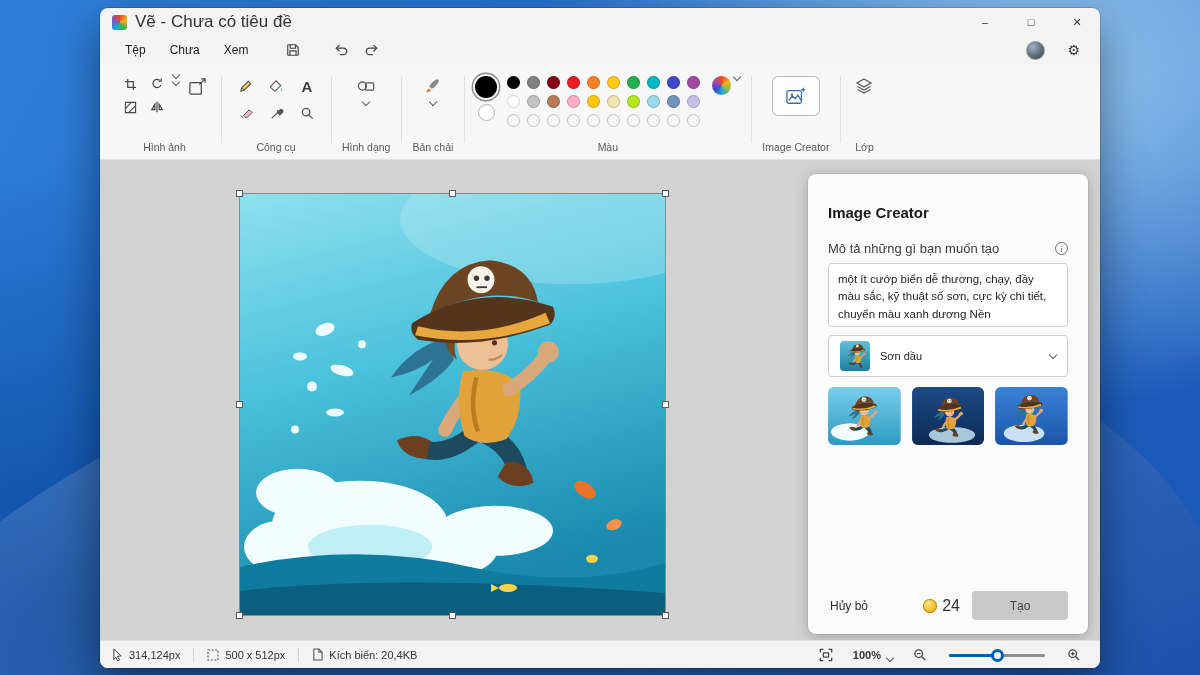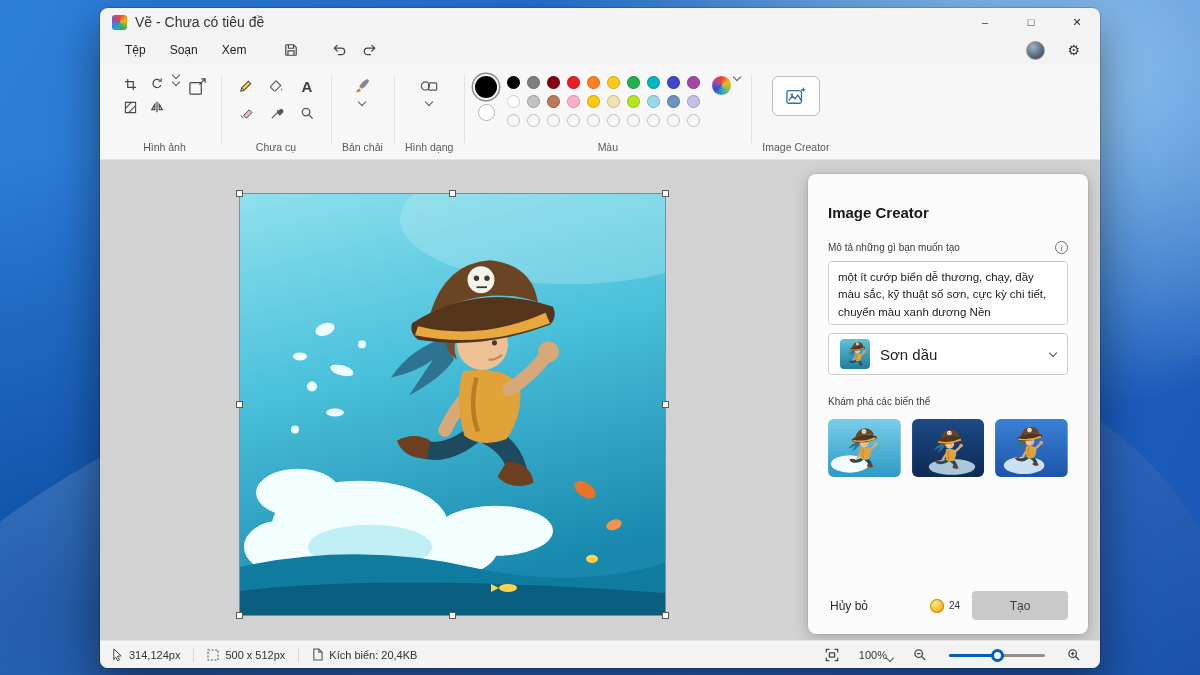--- a/index.html
+++ b/index.html
@@ -16,21 +16,21 @@
   .sw2{width:900px;height:500px;right:-200px;top:-160px;transform:rotate(18deg);
     background:linear-gradient(200deg,rgba(255,255,255,.22),rgba(255,255,255,0) 65%);}
 
   
   .pwin{position:absolute;left:100px;top:8px;width:1000px;height:660px;border-radius:8px;
     background:#f3f3f3;box-shadow:0 18px 46px rgba(0,0,0,.45),0 0 0 1px rgba(0,0,0,.15);
     overflow:hidden;display:flex;flex-direction:column;}
   .titlebar{height:28px;display:flex;align-items:center;gap:8px;padding-left:12px;flex:0 0 auto;}
   .app-ico{width:15px;height:15px;border-radius:3px;display:inline-block;
     background:conic-gradient(#e8452c,#f6b21b,#38b24a,#1da0d8,#7b58c9,#e8452c);}
-  .wtitle{font-size:14px;color:#333;}
+  .wtitle{font-size:17px;color:#333;}
   .wctrls{margin-left:auto;display:flex;height:100%;}
   .wctrls button{width:46px;height:100%;border:0;background:transparent;font-size:11px;color:#333;
     font-family:inherit;display:flex;align-items:center;justify-content:center;cursor:default;}
 
   .menubar{height:28px;display:flex;align-items:center;padding:0 10px 0 14px;gap:2px;flex:0 0 auto;}
   .mitem{font-size:12px;color:#222;padding:3px 11px;border-radius:4px;cursor:default;}
   .mb-btn{width:28px;height:22px;border:0;background:transparent;border-radius:4px;
     display:flex;align-items:center;justify-content:center;padding:0;}
   .mb-gap{width:16px;}
   .spacer{flex:1;}
@@ -79,49 +79,49 @@
   .h-nw{left:-4px;top:-4px;} .h-n{left:calc(50% - 4px);top:-4px;} .h-ne{right:-4px;top:-4px;}
   .h-e{right:-4px;top:calc(50% - 4px);} .h-se{right:-4px;bottom:-4px;} .h-s{left:calc(50% - 4px);bottom:-4px;}
   .h-sw{left:-4px;bottom:-4px;} .h-w{left:-4px;top:calc(50% - 4px);}
 
   
   .panel{position:absolute;right:12px;top:14px;bottom:6px;width:280px;background:#fbfbfb;border-radius:8px;
     box-shadow:0 3px 14px rgba(0,0,0,.22),0 0 0 1px rgba(0,0,0,.06);
     padding:16px 20px 14px;display:flex;flex-direction:column;}
   .panel h2{font-size:15px;font-weight:600;color:#1a1a1a;margin:14px 0 20px;}
   .lblrow{display:flex;align-items:center;justify-content:space-between;margin-bottom:7px;}
-  .plbl{font-size:10px;color:#3c3c3c;}
+  .plbl{font-size:13px;color:#3c3c3c;}
   .info{width:13px;height:13px;border:1px solid #6d6d6d;border-radius:50%;font-size:8.5px;color:#555;
     display:flex;align-items:center;justify-content:center;font-style:italic;font-family:"Liberation Serif",serif;}
   .prompt{width:100%;height:64px;border:1px solid #cdcdcd;border-radius:4px;background:#fff;
     font-family:inherit;font-size:11.5px;line-height:1.5;color:#222;padding:7px 9px;resize:none;outline:none;}
   .sec{margin-top:16px;}
   .dd{margin-top:8px;height:42px;border:1px solid #cdcdcd;border-radius:4px;background:#fff;
     display:flex;align-items:center;gap:10px;padding:0 11px;width:100%;font-family:inherit;}
   .ddthumb{width:30px;height:30px;border-radius:4px;overflow:hidden;flex:0 0 auto;}
-  .ddtxt{font-size:15px;color:#222;}
+  .ddtxt{font-size:11px;color:#222;}
   .dd .chev{margin-left:auto;}
   .vrow{margin-top:10px;display:flex;gap:11px;}
   .variant{width:73px;height:58px;border-radius:6px;overflow:hidden;border:0;padding:0;background:#ddd;}
   .variant svg{display:block;width:100%;height:100%;}
   .pfoot{margin-top:auto;display:flex;align-items:center;}
   .linkbtn{background:transparent;border:0;font-family:inherit;font-size:12px;color:#2b2b2b;padding:4px 2px;}
   .coinwrap{margin-left:auto;display:flex;align-items:center;gap:5px;margin-right:12px;}
   .coin{width:14px;height:14px;border-radius:50%;
     background:radial-gradient(circle at 35% 30%,#ffe98a,#f0b41c 70%);box-shadow:inset 0 0 0 1px #c88f12;}
-  .coinnum{font-size:10px;color:#333;}
+  .coinnum{font-size:16px;color:#333;}
   .createbtn{width:96px;height:29px;border:0;border-radius:4px;background:#c9c9c9;
     font-family:inherit;font-size:12px;color:#3f3f3f;}
 
   
   .status{height:28px;background:#f3f3f3;border-top:1px solid #e2e2e2;display:flex;align-items:center;
     padding:0 12px;font-size:11px;color:#333;flex:0 0 auto;gap:7px;}
   .ssep{width:1px;height:14px;background:#d4d4d4;margin:0 6px;}
   .sitem{display:flex;align-items:center;gap:6px;}
-  .zoomdd{display:flex;align-items:flex-end;gap:0;padding:3px 6px;border-radius:4px;}
+  .zoomdd{display:flex;align-items:flex-end;gap:6px;padding:3px 6px;border-radius:4px;font-weight:bold;}
   .slider{position:relative;width:96px;height:14px;margin:0 8px;}
   .slider .track{position:absolute;left:0;right:0;top:6px;height:3px;border-radius:2px;background:#8f8f8f;}
   .slider .fill{position:absolute;left:0;width:48px;top:6px;height:3px;border-radius:2px;background:#005fb8;}
   .slider .thumb{position:absolute;left:42px;top:1px;width:13px;height:13px;border-radius:50%;
     background:#f4f4f4;border:3px solid #005fb8;}
 </style>
 </head>
 <body>
 
 <div class="stage">
@@ -184,21 +184,21 @@
       <span class="wtitle">Vẽ - Chưa có tiêu đề</span>
       <div class="wctrls">
         <button>–</button>
         <button>□</button>
         <button class="close">✕</button>
       </div>
     </div>
 
     <div class="menubar">
       <span class="mitem">Tệp</span>
-      <span class="mitem">Soạn</span>
+      <span class="mitem">Chưa</span>
       <span class="mitem">Xem</span>
       <span class="mb-gap"></span>
       <button class="mb-btn">
         <svg class="ic" width="14" height="14" viewBox="0 0 16 16" fill="none" stroke="#474747" stroke-width="1.2">
           <path d="M2 2.8 a.8.8 0 0 1 .8-.8 H11 l3 3 v8.2 a.8.8 0 0 1-.8.8 H2.8 a.8.8 0 0 1-.8-.8z"></path>
           <path d="M5 2 v4 h6 v-4 M4.5 14 v-5 h7 v5"></path>
         </svg>
       </button>
       <span class="mb-gap"></span>
       <button class="mb-btn">
@@ -300,51 +300,51 @@
                 <span class="a-glyph">A</span>
               </button>
             <button class="tbtn">
               <svg class="ic" width="15" height="15" viewBox="0 0 16 16" fill="none" stroke="#555" stroke-width="1.3">
                   <circle cx="6.5" cy="6.5" r="4"></circle>
                   <path d="M9.5 9.5 L13.5 13.5"></path>
                 </svg>
             </button>
           </div>
         </div>
-        <span class="glabel">Chưa cụ</span>
+        <span class="glabel">Công cụ</span>
+      </div>
+
+      <div class="rgroup">
+        <div class="gbody">
+            <div class="col">
+          <button class="tbtn">
+            <svg class="ic" width="18" height="16" viewBox="0 0 20 16" fill="none" stroke="#555" stroke-width="1.2">
+                  <circle cx="6" cy="8" r="4.5"></circle>
+                  <rect x="9.5" y="4.5" width="9" height="8" rx="1"></rect>
+                </svg>
+          </button>
+          <span class="chev"></span>
+        </div>
+          </div>
+        <span class="glabel">Hình dạng</span>
       </div>
 
       <div class="rgroup">
         <div class="gbody">
             <div class="col">
           <button class="tbtn">
             <svg class="ic" width="17" height="17" viewBox="0 0 18 18">
                   <path d="M15 2 q-6 3 -8.5 8 l2.5 2.5 q5.5 -2.5 8 -8.5z" fill="#8a8a8a" transform="translate(-1,-1)"></path>
                   <path d="M5.5 11 q-2.5 .5 -3 4 q3.5 .5 5 -2z" fill="#c98a4b"></path>
                 </svg>
           </button>
           <span class="chev"></span>
         </div>
           </div>
         <span class="glabel">Bản chải</span>
-      </div>
-
-      <div class="rgroup">
-        <div class="gbody">
-            <div class="col">
-          <button class="tbtn">
-            <svg class="ic" width="18" height="16" viewBox="0 0 20 16" fill="none" stroke="#555" stroke-width="1.2">
-                  <circle cx="6" cy="8" r="4.5"></circle>
-                  <rect x="9.5" y="4.5" width="9" height="8" rx="1"></rect>
-                </svg>
-          </button>
-          <span class="chev"></span>
-        </div>
-          </div>
-        <span class="glabel">Hình dạng</span>
       </div>
 
 
       <div class="rgroup">
         <div class="cwrap">
           <div class="c12">
             <span class="c1" style="background: rgb(0, 0, 0);"></span>
             <span class="c2" style="background: rgb(255, 255, 255);"></span>
           </div>
           <div class="palette">
@@ -392,20 +392,34 @@
           <svg class="ic" width="22" height="20" viewBox="0 0 24 22" fill="none" stroke="#3a6ea5" stroke-width="1.3">
             <rect x="2" y="5" width="16" height="14" rx="2"></rect>
             <path d="M4 16 l4-5 3 3 3-4 4 6"></path>
             <circle cx="7.5" cy="9.5" r="1.3" fill="#3a6ea5" stroke="none"></circle>
             <path d="M20 1.2 l.9 2 2 .9 -2 .9 -.9 2 -.9 -2 -2 -.9 2 -.9z" fill="#3a6ea5" stroke="none"></path>
           </svg>
         </button>
         <span class="glabel">Image Creator</span>
       </div>
 
+      <div class="rgroup">
+        <div class="gbody">
+            <div class="col">
+          <button class="tbtn">
+            <svg class="ic" width="18" height="18" viewBox="0 0 18 18" fill="none" stroke="#555" stroke-width="1.2">
+              <path d="M9 2 l7 4 -7 4 -7 -4z"></path>
+                  <path d="M2.5 9.5 L9 13 l6.5 -3.5"></path>
+                  <path d="M2.5 12.5 L9 16 l6.5 -3.5"></path>
+            </svg>
+          </button>
+        </div>
+          </div>
+        <span class="glabel">Lớp</span>
+      </div>
 
     </div>
 
     <div class="canvas">
 
       <div class="sel">
         <svg class="art" viewBox="0 0 425 420" preserveAspectRatio="none">
           <rect width="425" height="420" fill="url(#sky)"></rect>
           <ellipse cx="330" cy="25" rx="170" ry="65" fill="#c4f0f6" opacity="0.30"></ellipse>
           <g fill="#eefcff">
@@ -457,23 +471,20 @@
           <span class="ddthumb">
             <svg viewBox="0 0 36 36" width="30" height="30">
                 <rect width="36" height="36" fill="url(#tgd)"></rect>
                 <use href="#pirate-fig" transform="translate(1 -1) scale(0.19)"></use>
               </svg>
           </span>
           <span class="ddtxt">Sơn dầu</span>
           <span class="chev"></span>
         </button>
 
-        <div class="sec">
-          <span class="plbl">Khám phá các biến thể</span>
-        </div>
         <div class="vrow">
           <button class="variant">
             <svg viewBox="0 0 100 80">
                 <rect width="100" height="80" fill="url(#tg1)"></rect>
                 <ellipse cx="30" cy="62" rx="26" ry="12" fill="#f2fdff"></ellipse>
                 <use href="#pirate-fig" transform="translate(12 4) scale(0.36)"></use>
               </svg>
           </button>
           <button class="variant">
             <svg viewBox="0 0 100 80">

